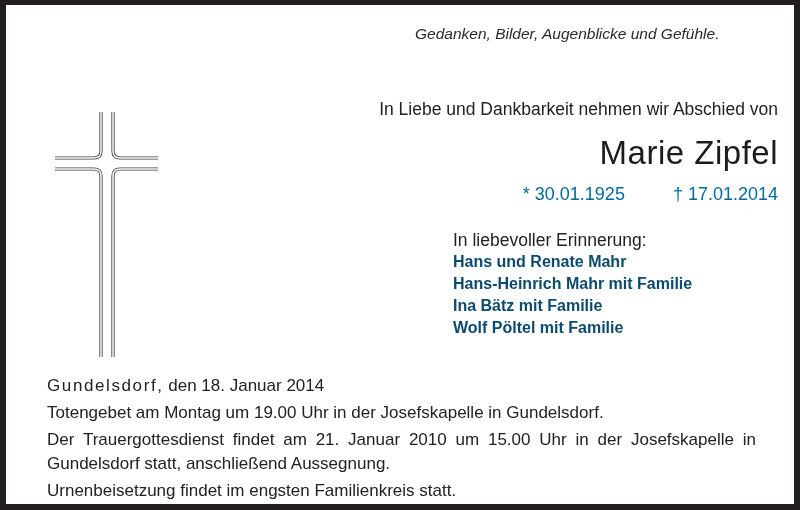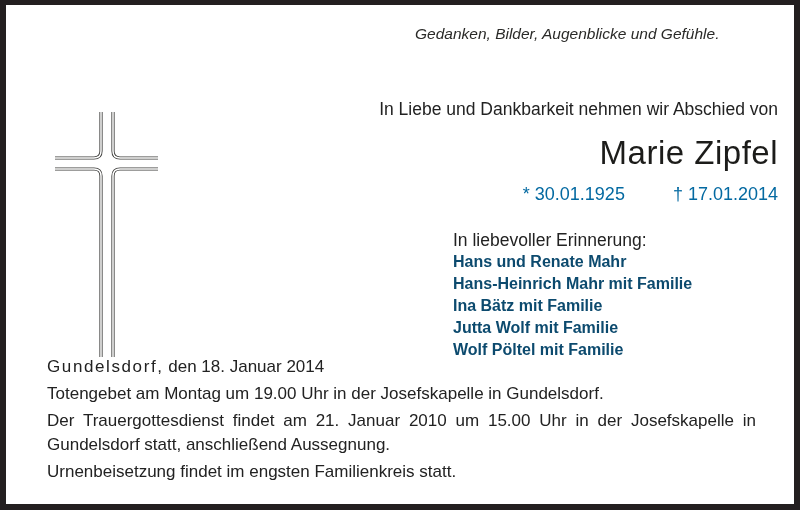--- a/index.html
+++ b/index.html
@@ -47,21 +47,21 @@
     margin-left:6px;
   }
   .remembrance{font-size:17.5px;line-height:22px;color:#222;}
   .mourner{font-size:16px;font-weight:bold;line-height:22px;color:#0c4a6e;}
   
   .cross{
     position:absolute;left:45px;top:105px;width:120px;height:260px;
   }
   
   .bottom-block{
-    position:absolute;left:47px;top:355px;width:709px;
+    position:absolute;left:47px;top:374px;width:709px;
     font-size:17px;color:#222;
   }
   .bottom-block p{margin:0 0 3px 0;line-height:24px;}
   .place{letter-spacing:1.6px;}
   .justified{text-align:justify;line-height:23.5px;}
 </style>
 </head>
 <body>
 
 <div class="frame"></div>
@@ -89,21 +89,20 @@
   <div class="intro">In Liebe und Dankbarkeit nehmen wir Abschied von</div>
   <div class="deceased-name">Marie Zipfel</div>
   <div class="dates"><span class="birth">* 30.01.1925</span><span>† 17.01.2014</span></div>
 </div>
 
 <div class="mourners-block">
   <div class="remembrance">In liebevoller Erinnerung:</div>
   <div class="mourner">Hans und Renate Mahr</div>
   <div class="mourner">Hans-Heinrich Mahr mit Familie</div>
   <div class="mourner">Ina Bätz mit Familie</div>
-  <div class="mourner">Jutta Wolf mit Familie</div>
   <div class="mourner">Wolf Pöltel mit Familie</div>
 </div>
 
 <div class="bottom-block">
   <p><span class="place">Gundelsdorf,</span><span> den 18. Januar 2014</span></p>
   <p>Totengebet am Montag um 19.00 Uhr in der Josefskapelle in Gundelsdorf.</p>
   <p class="justified">Der Trauergottesdienst findet am 21. Januar 2010 um 15.00 Uhr in der Josefskapelle in Gundelsdorf statt, anschließend Aussegnung.</p>
   <p>Urnenbeisetzung findet im engsten Familienkreis statt.</p>
 </div>
 

